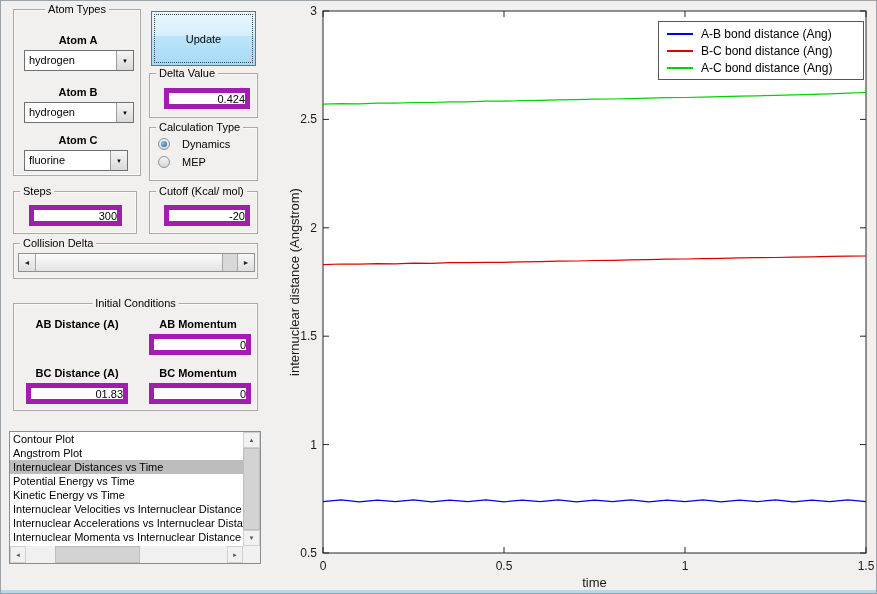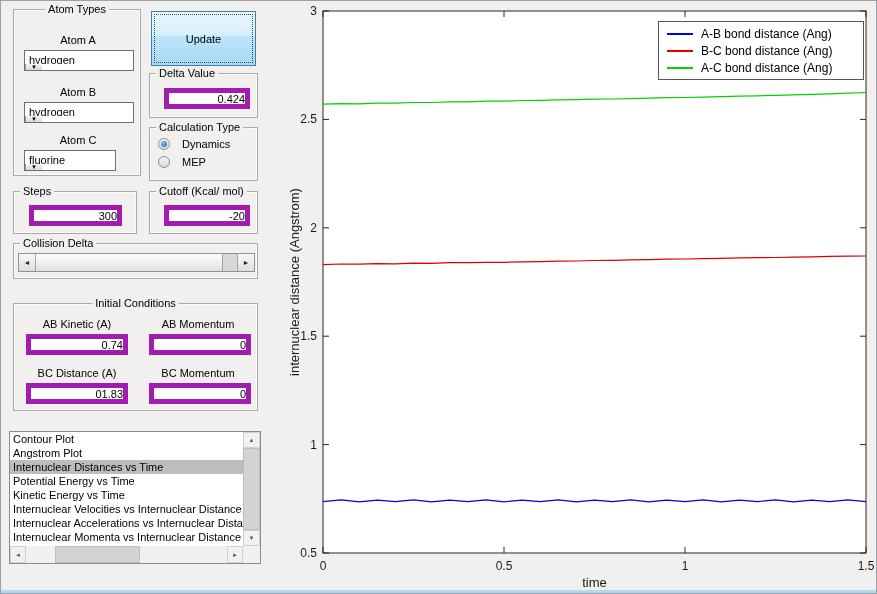--- a/index.html
+++ b/index.html
@@ -3,23 +3,23 @@
 <meta charset="utf-8">
 <style>
   *{margin:0;padding:0;box-sizing:border-box;}
   html,body{width:877px;height:594px;}
   body{position:relative;background:#f1f0ef;font-family:"Liberation Sans",sans-serif;font-size:11px;color:#000;overflow:hidden;border:1px solid #99a3ac;}
   .groupbox{position:absolute;border:1px solid #aaaaaa;box-shadow:0 0 0 1px #fafafa inset;}
   .group-title{position:absolute;top:-7px;background:#f1f0ef;padding:0 3px;font-size:11px;white-space:nowrap;}
   .gt-left{left:6px;}
   .gt-center{left:50%;transform:translateX(-50%);text-align:center;}
   .label{position:absolute;font-size:11px;color:#000;white-space:nowrap;}
-  .center{text-align:center;}
+  .center{text-align:center;font-weight:bold;}
   .edit{position:absolute;background:#fff;border:5px solid #a21caf;text-align:right;font-size:11px;font-family:"Liberation Sans",sans-serif;color:#000;padding:0;}
-  .combo{position:absolute;height:21px;background:#fff;border:1px solid #707070;display:flex;cursor:default;flex-direction:column;}
+  .combo{position:absolute;height:21px;background:#fff;border:1px solid #707070;display:flex;cursor:default;}
   .combo-text{flex:1;font-size:11px;line-height:19px;padding-left:4px;overflow:hidden;white-space:nowrap;}
   .combo-arrow{width:17px;border-left:1px solid #9b9b9b;background:linear-gradient(#f5f5f5,#d9d9d9);display:flex;align-items:center;justify-content:center;font-size:6px;color:#000;}
   .update-btn{position:absolute;left:150px;top:10px;width:105px;height:55px;border:1px solid #3c7fb1;background:linear-gradient(#ebf7fd,#d6effc 45%,#bce5fc 46%,#a7daf5);font-family:"Liberation Sans",sans-serif;font-size:11px;color:#000;outline:1px dotted #444;outline-offset:-4px;cursor:pointer;}
   .radio-row{position:absolute;display:flex;align-items:center;gap:12px;}
   .radio-circle{width:12px;height:12px;border-radius:50%;border:1px solid #8a9197;background:linear-gradient(#f4f4f4,#d8d8d8);position:relative;}
   .radio-circle.checked::after{content:"";position:absolute;left:2px;top:2px;width:6px;height:6px;border-radius:50%;background:radial-gradient(circle at 35% 35%,#8ac1e8,#1e5f9e);}
   .radio-label{font-size:11px;}
   .slider{position:absolute;border:1px solid #919191;background:#d8d8d8;}
   .slider-btn{position:absolute;top:0;height:100%;width:17px;background:linear-gradient(#f7f7f7,#dedede);display:flex;align-items:center;justify-content:center;font-size:7px;color:#222;}
   .slider-btn.left{left:0;border-right:1px solid #a6a6a6;}
@@ -62,21 +62,21 @@
       </span>
   </div>
   <div class="label center" style="left:0;top:76px;width:128px">Atom B</div>
   <div class="combo" style="left:10px;top:92px;width:110px">
     <span class="combo-text">hydrogen</span>
     <span class="combo-arrow">
         <span>▼</span>
       </span>
   </div>
   <div class="label center" style="left:0;top:124px;width:128px">Atom C</div>
-  <div class="combo" style="left:10px;top:140px;width:92px">
+  <div class="combo" style="left:10px;top:140px;width:104px">
     <span class="combo-text">fluorine</span>
     <span class="combo-arrow">
         <span>▼</span>
       </span>
   </div>
 </div>
 
 <button class="update-btn">Update</button>
 
 <div class="groupbox" style="left:148px;top:72px;width:109px;height:45px">
@@ -114,23 +114,22 @@
       </div>
     <div class="slider-thumb"></div>
     <div class="slider-btn right">
         <span>►</span>
       </div>
   </div>
 </div>
 
 <div class="groupbox" style="left:12px;top:302px;width:245px;height:108px">
   <span class="group-title gt-center">Initial Conditions</span>
-  <div class="label center" style="left:8px;top:14px;width:110px">AB Kinetic (A)</div>
+  <div class="label center" style="left:8px;top:14px;width:110px">AB Distance (A)</div>
   <div class="label center" style="left:130px;top:14px;width:108px">AB Momentum</div>
-  <input class="edit" style="left: 12px; top: 30px; width: 102px; height: 21px;" type="text" value="0.74">
   <input class="edit" style="left: 135px; top: 30px; width: 102px; height: 21px;" type="text" value="0">
   <div class="label center" style="left:8px;top:63px;width:110px">BC Distance (A)</div>
   <div class="label center" style="left:130px;top:63px;width:108px">BC Momentum</div>
   <input class="edit" style="left: 12px; top: 79px; width: 102px; height: 21px;" type="text" value="01.83">
   <input class="edit" style="left: 135px; top: 79px; width: 102px; height: 21px;" type="text" value="0">
 </div>
 
 <div class="listbox">
   <div class="list-items" id="listbox-items">
       <div class="list-item">Contour Plot</div>

